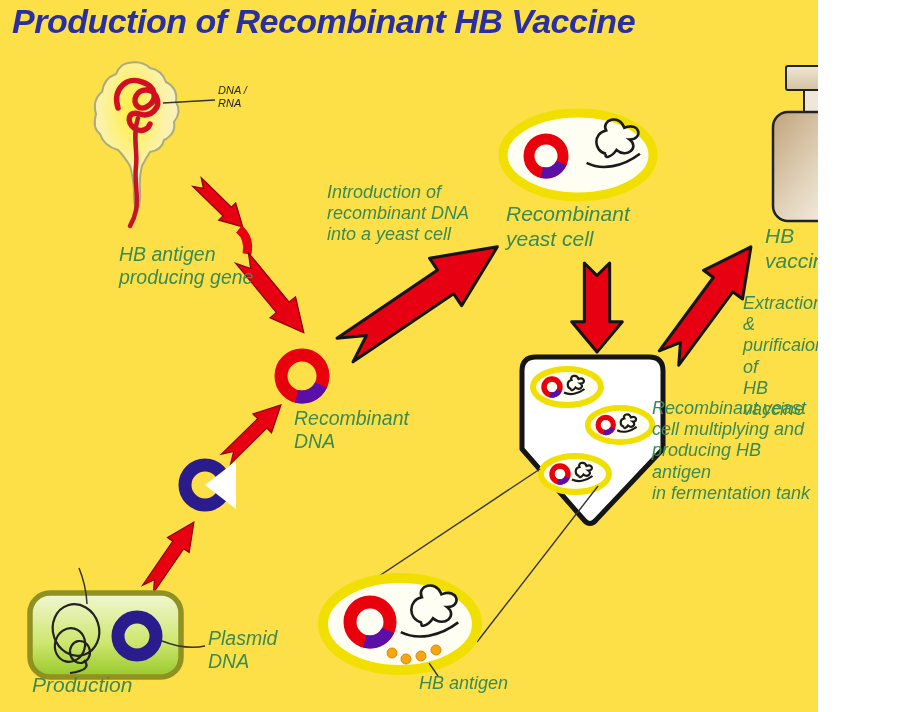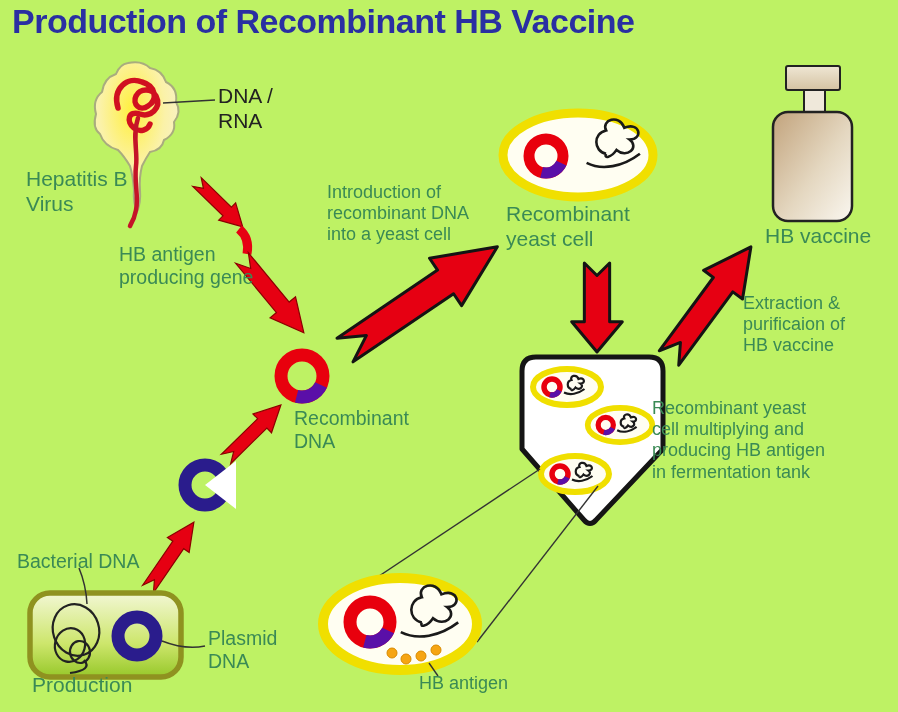--- a/index.html
+++ b/index.html
@@ -1,28 +1,29 @@
 <!DOCTYPE html>
 <html><head>
 <meta charset="utf-8">
 <style>
   html,body{margin:0;padding:0;background:#ffffff;}
   .canvas{
-    position:relative;width:898px;height:712px;background:#bef264;overflow:hidden;
+    position:relative;width:818px;height:712px;background:#fde047;overflow:hidden;
     font-family:"Liberation Sans","DejaVu Sans",sans-serif;
+    font-style:italic;
   }
   .canvas svg{position:absolute;left:0;top:0;}
   .lbl{position:absolute;white-space:pre-line;line-height:1.18;}
   .title{
     position:absolute;left:12px;top:2px;
     font-size:34px;font-weight:bold;color:#2A2FA2;letter-spacing:-0.5px;
   }
   .green{color:#3A8A55;}
   .black{color:#222222;}
-  .s17{font-size:21px;}
+  .s17{font-size:11px;}
   .s18{font-size:18px;}
   .s19{font-size:19.5px;}
   .s21{font-size:21px;}
 </style>
 </head>
 <body>
 
 <div class="canvas">
 
   <svg width="898" height="712" viewBox="0 0 898 712">
@@ -157,37 +158,34 @@
       <circle cx="137" cy="636" r="19" fill="none" stroke="#2A1C8C" stroke-width="13"></circle>
       <path d="M79,568 Q86,585 87,604" fill="none" stroke="#333" stroke-width="1.5"></path>
       <path d="M162,641 Q185,650 205,646" fill="none" stroke="#333" stroke-width="1.5"></path>
     </g>
   </svg>
 
   <div class="title">Production of Recombinant HB Vaccine</div>
 
   <div class="lbl black s17" style="left:218px;top:84px;">DNA /
 RNA</div>
-  <div class="lbl green s21" style="left:26px;top:167px;">Hepatitis B
-Virus</div>
   <div class="lbl green s19" style="left:119px;top:243px;">HB antigen
 producing gene</div>
   <div class="lbl green s18" style="left:327px;top:182px;">Introduction of
 recombinant DNA
 into a yeast cell</div>
   <div class="lbl green s21" style="left:506px;top:202px;">Recombinant
 yeast cell</div>
   <div class="lbl green s21" style="left:765px;top:224px;">HB vaccine</div>
   <div class="lbl green s18" style="left:743px;top:293px;">Extraction &amp;
 purificaion of
 HB vaccine</div>
   <div class="lbl green s19" style="left:294px;top:407px;">Recombinant
 DNA</div>
   <div class="lbl green s18" style="left:652px;top:398px;">Recombinant yeast
 cell multiplying and
 producing HB antigen
 in fermentation tank</div>
-  <div class="lbl green s19" style="left:17px;top:550px;">Bacterial DNA</div>
   <div class="lbl green s19" style="left:208px;top:627px;">Plasmid
 DNA</div>
   <div class="lbl green s21" style="left:32px;top:673px;">Production</div>
   <div class="lbl green s18" style="left:419px;top:673px;">HB antigen</div>
 </div>
 
 </body></html>

